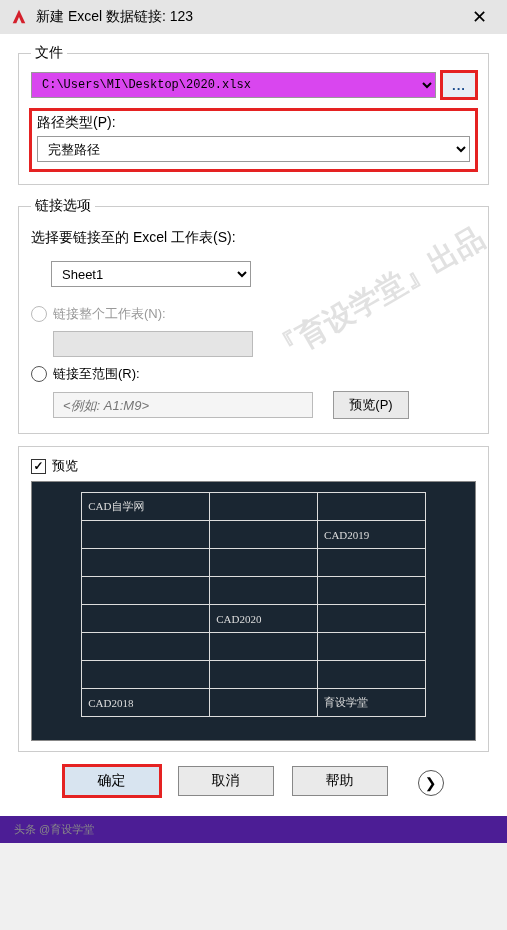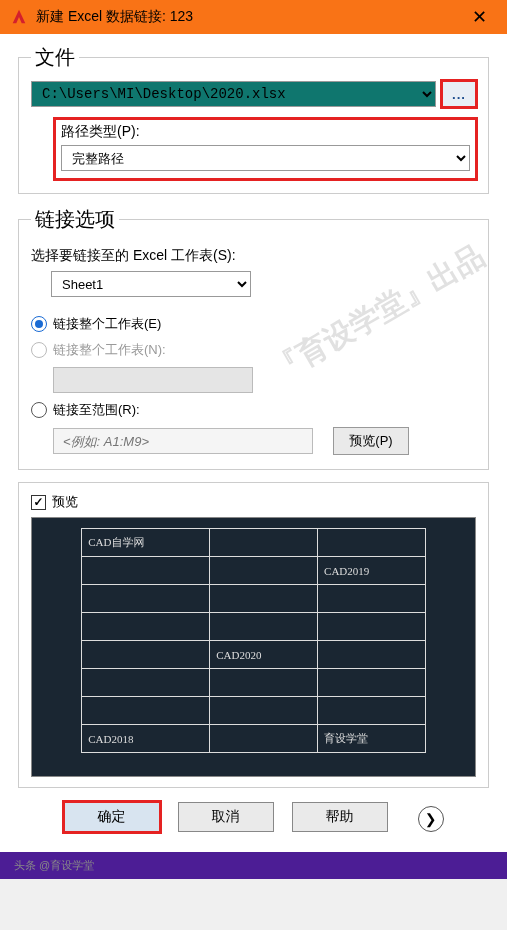--- a/index.html
+++ b/index.html
@@ -1,30 +1,30 @@
 <!DOCTYPE html>
 <html><head>
 <meta charset="utf-8">
 <style>
 * { box-sizing: border-box; margin: 0; padding: 0; }
 body { font-family: "Microsoft YaHei", "SimSun", sans-serif; font-size: 13px; background: #f0f0f0; width: 507px; }
 .dialog { background: #fff; width: 507px; position: relative; }
-.titlebar { display: flex; align-items: center; padding: 6px 10px; background: #f97316; }
+.titlebar { display: flex; align-items: center; padding: 6px 10px; background: #e5e5e5; }
 .app-icon { width: 18px; height: 18px; margin-right: 8px; }
 .title-text { flex: 1; font-size: 14px; }
 .close-btn { font-size: 18px; padding: 0 10px; cursor: pointer; }
 .body { padding: 10px 18px 14px; }
 fieldset { border: 1px solid #ccc; padding: 10px 12px 14px; margin-bottom: 12px; position: relative; }
-legend { padding: 0 4px; font-size: 20px; }
+legend { padding: 0 4px; font-size: 14px; }
 .label { margin: 4px 0 6px; font-size: 14px; }
 .file-row { display: flex; gap: 6px; align-items: center; }
-.file-select { flex: 1; height: 26px; border: 1px solid #999; padding: 0 6px; background: #0f766e; font-family: "Courier New", monospace; font-size: 14px; }
+.file-select { flex: 1; height: 26px; border: 1px solid #999; padding: 0 6px; background: #d946ef; font-family: "Courier New", monospace; font-size: 12px; }
 .browse-btn { width: 34px; height: 26px; border: 1px solid #888; background: #e8eef5; font-weight: bold; letter-spacing: 1px; color: #1a4b8c; }
 .path-select { width: 100%; height: 26px; border: 1px solid #999; padding: 0 6px; background: #fff; font-size: 13px; }
-.sheet-select { width: 200px; height: 26px; border: 1px solid #999; padding: 0 6px; background: #fff; margin: 0 0 10px 20px; font-size: 13px; }
+.sheet-select { width: 200px; height: 26px; border: 1px solid #999; padding: 0 6px; background: #fff; margin: 8px 0 10px 20px; font-size: 13px; }
 .radio-row { display: flex; align-items: center; gap: 6px; margin: 8px 0; }
 .radio-row.disabled { color: #999; }
 .radio { width: 16px; height: 16px; border-radius: 50%; border: 1.5px solid #555; display: inline-flex; align-items: center; justify-content: center; }
 .radio.disabled { border-color: #bbb; }
 .radio.checked { border-color: #1a6bd4; }
 .radio.checked::after { content: ""; width: 8px; height: 8px; border-radius: 50%; background: #1a6bd4; }
 .disabled-select { width: 200px; height: 26px; border: 1px solid #bbb; background: #e5e5e5; margin: 2px 0 8px 22px; }
 .range-row { display: flex; gap: 20px; margin: 6px 0 0 22px; align-items: center; }
 .range-input { width: 260px; height: 26px; border: 1px solid #bbb; padding: 0 9px; background: #f5f5f5; color: #999; font-style: italic; font-size: 13px; }
 .preview-btn { width: 76px; height: 28px; border: 1px solid #999; background: #eaeaea; font-size: 13px; }
@@ -58,42 +58,38 @@
   <div class="body">
 
     <fieldset>
       <legend>文件</legend>
       <div class="file-row">
         <select class="file-select">
           <option>C:\Users\MI\Desktop\2020.xlsx</option>
         </select>
         <button class="browse-btn hl-red">...</button>
       </div>
-      <div class="hl-red" style="margin-top:12px; padding:4px 6px 8px;margin-left:24px;">
+      <div class="hl-red" style="margin-top:12px; padding:4px 6px 8px;">
         <div class="label" style="margin:0 0 4px;">路径类型(P):</div>
         <select class="path-select">
           <option>完整路径</option>
         </select>
       </div>
     </fieldset>
 
     <fieldset style="position:relative;">
       <legend>链接选项</legend>
 
       <span class="watermark" style="top:60px; right:-10px;">『育设学堂』出品</span>
 
       <div class="label">选择要链接至的 Excel 工作表(S):</div>
       <select class="sheet-select">
         <option>Sheet1</option>
       </select>
 
-      <div class="radio-row">
-        <span class="radio checked"></span>
-        <span>链接整个工作表(E)</span>
-      </div>
 
       <div class="radio-row disabled">
         <span class="radio disabled"></span>
         <span>链接整个工作表(N):</span>
       </div>
       <div class="disabled-select"></div>
 
       <div class="radio-row">
         <span class="radio"></span>
         <span>链接至范围(R):</span>

